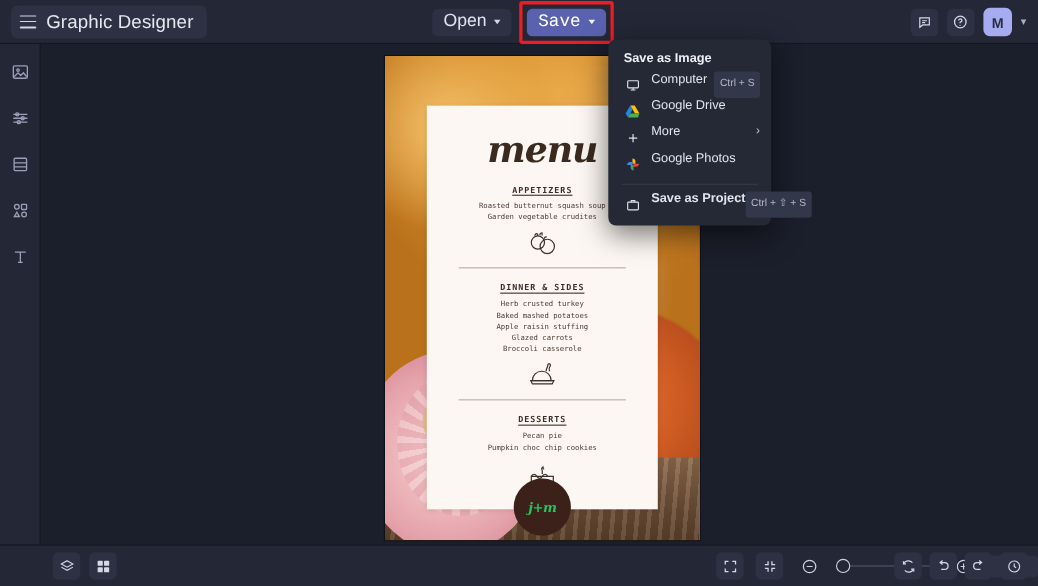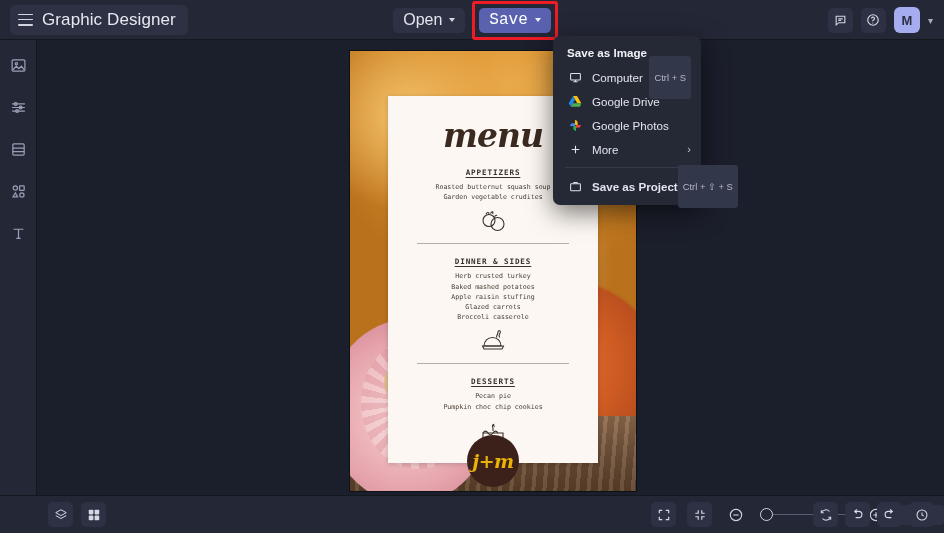--- a/index.html
+++ b/index.html
@@ -187,53 +187,53 @@
     margin-top: 5px;
   }
   .sec-icon { margin: 6px auto 0; display:block; }
   .rule { width: 152px; height: 1px; background: #b9aca2; margin: 9px auto 0; }
   .logo-badge {
     position: absolute; left: 50%; transform: translateX(-50%);
     bottom: -24px;
     width: 52px; height: 52px; border-radius: 50%;
     background: #3b2119;
     display: flex; align-items: center; justify-content: center;
-    color: #eab308;
+    color: #22c55e;
     font-family: "DejaVu Serif", serif; font-style: italic; font-weight: bold;
-    font-size: 19px; letter-spacing: -.5px;
+    font-size: 12px; letter-spacing: -.5px;
   }
 
   
   .dropdown {
     position: absolute; left: 521px; top: 36px;
     width: 148px;
     background: #252936;
     border-radius: 7px;
     box-shadow: 0 7px 26px rgba(0,0,0,.55);
     padding: 8px 0 7px;
     z-index: 60;
     margin-left: 32px;
   }
   .dd-title {
     font-size: 11.6px; font-weight: bold; color: #f0f1f6;
     padding: 2px 0 6px 14px;
   }
   .dd-item {
-    display: flex; align-items: center;
+    display: flex; 
     height: 24px; padding: 0 10px 0 14px;
     font-size: 11.6px; color: #e2e4ee;
     cursor: pointer;
   }
   .dd-ico { width: 16px; display:flex; align-items:center; justify-content:center; margin-right: 9px; flex: 0 0 16px; }
   .dd-label { flex: 1; white-space: nowrap; }
   .dd-label.bold { font-weight: bold; }
   .kbd {
     font-size: 9.4px; color: #b4b8c8;
     background: #32374a; border-radius: 3px;
-    padding: 16px 5px; white-space: nowrap;
+    padding: 4px 5px; white-space: nowrap;
   }
   .dd-arrow { color: #c3c6d3; font-size: 11px; }
   .dd-sep { height: 1px; background: #363a4b; margin: 6px 12px; }
 
   
   .bottombar {
     position: absolute; left: 0; bottom: 0;
     width: 944px; height: 38px;
     background: #242736;
     border-top: 1px solid #15171f;
@@ -425,40 +425,40 @@
           <path d="M8.6 1.5h6.8L22.8 14h-6.9z" fill="#ffc107"></path>
           <path d="M1.2 14L8.6 1.5 12 7.6 5.1 20z" fill="#1e88e5"></path>
           <path d="M5.1 20h15.5l2.2-6H8.4z" fill="#4caf50"></path>
         </svg>
       </span>
       <span class="dd-label">Google Drive</span>
     </div>
 
     <div class="dd-item">
       <span class="dd-ico">
-        <svg width="13" height="13" viewBox="0 0 24 24">
-          <path d="M11 2c2.8 0 5 2.2 5 5v4h-5z" fill="#fbbc04"></path>
-          <path d="M22 11c0 2.8-2.2 5-5 5h-4v-5z" fill="#ea4335"></path>
-          <path d="M13 22c-2.8 0-5-2.2-5-5v-4h5z" fill="#34a853"></path>
-          <path d="M2 13c0-2.8 2.2-5 5-5h4v5z" fill="#4285f4"></path>
-        </svg>
-      </span>
-      <span class="dd-label">Google Photos</span>
-    </div>
-
-    <div class="dd-item">
-      <span class="dd-ico">
         <svg width="13" height="13" viewBox="0 0 24 24" stroke="#e3e5ef" stroke-width="2">
             <path d="M12 5v14M5 12h14"></path>
           </svg>
       </span>
       <span class="dd-label">More</span>
       <span class="dd-arrow">›</span>
     </div>
 
+    <div class="dd-item">
+      <span class="dd-ico">
+        <svg width="13" height="13" viewBox="0 0 24 24">
+          <path d="M11 2c2.8 0 5 2.2 5 5v4h-5z" fill="#fbbc04"></path>
+          <path d="M22 11c0 2.8-2.2 5-5 5h-4v-5z" fill="#ea4335"></path>
+          <path d="M13 22c-2.8 0-5-2.2-5-5v-4h5z" fill="#34a853"></path>
+          <path d="M2 13c0-2.8 2.2-5 5-5h4v5z" fill="#4285f4"></path>
+        </svg>
+      </span>
+      <span class="dd-label">Google Photos</span>
+    </div>
+
     <div class="dd-sep"></div>
 
     <div class="dd-item">
       <span class="dd-ico">
         <svg width="13" height="13" viewBox="0 0 24 24" fill="none" stroke="#dfe2ee" stroke-width="1.9">
           <rect x="3" y="7" width="18" height="13" rx="1.5"></rect>
             <path d="M9 7V4.5h6V7"></path>
         </svg>
       </span>
       <span class="dd-label bold">Save as Project</span>

